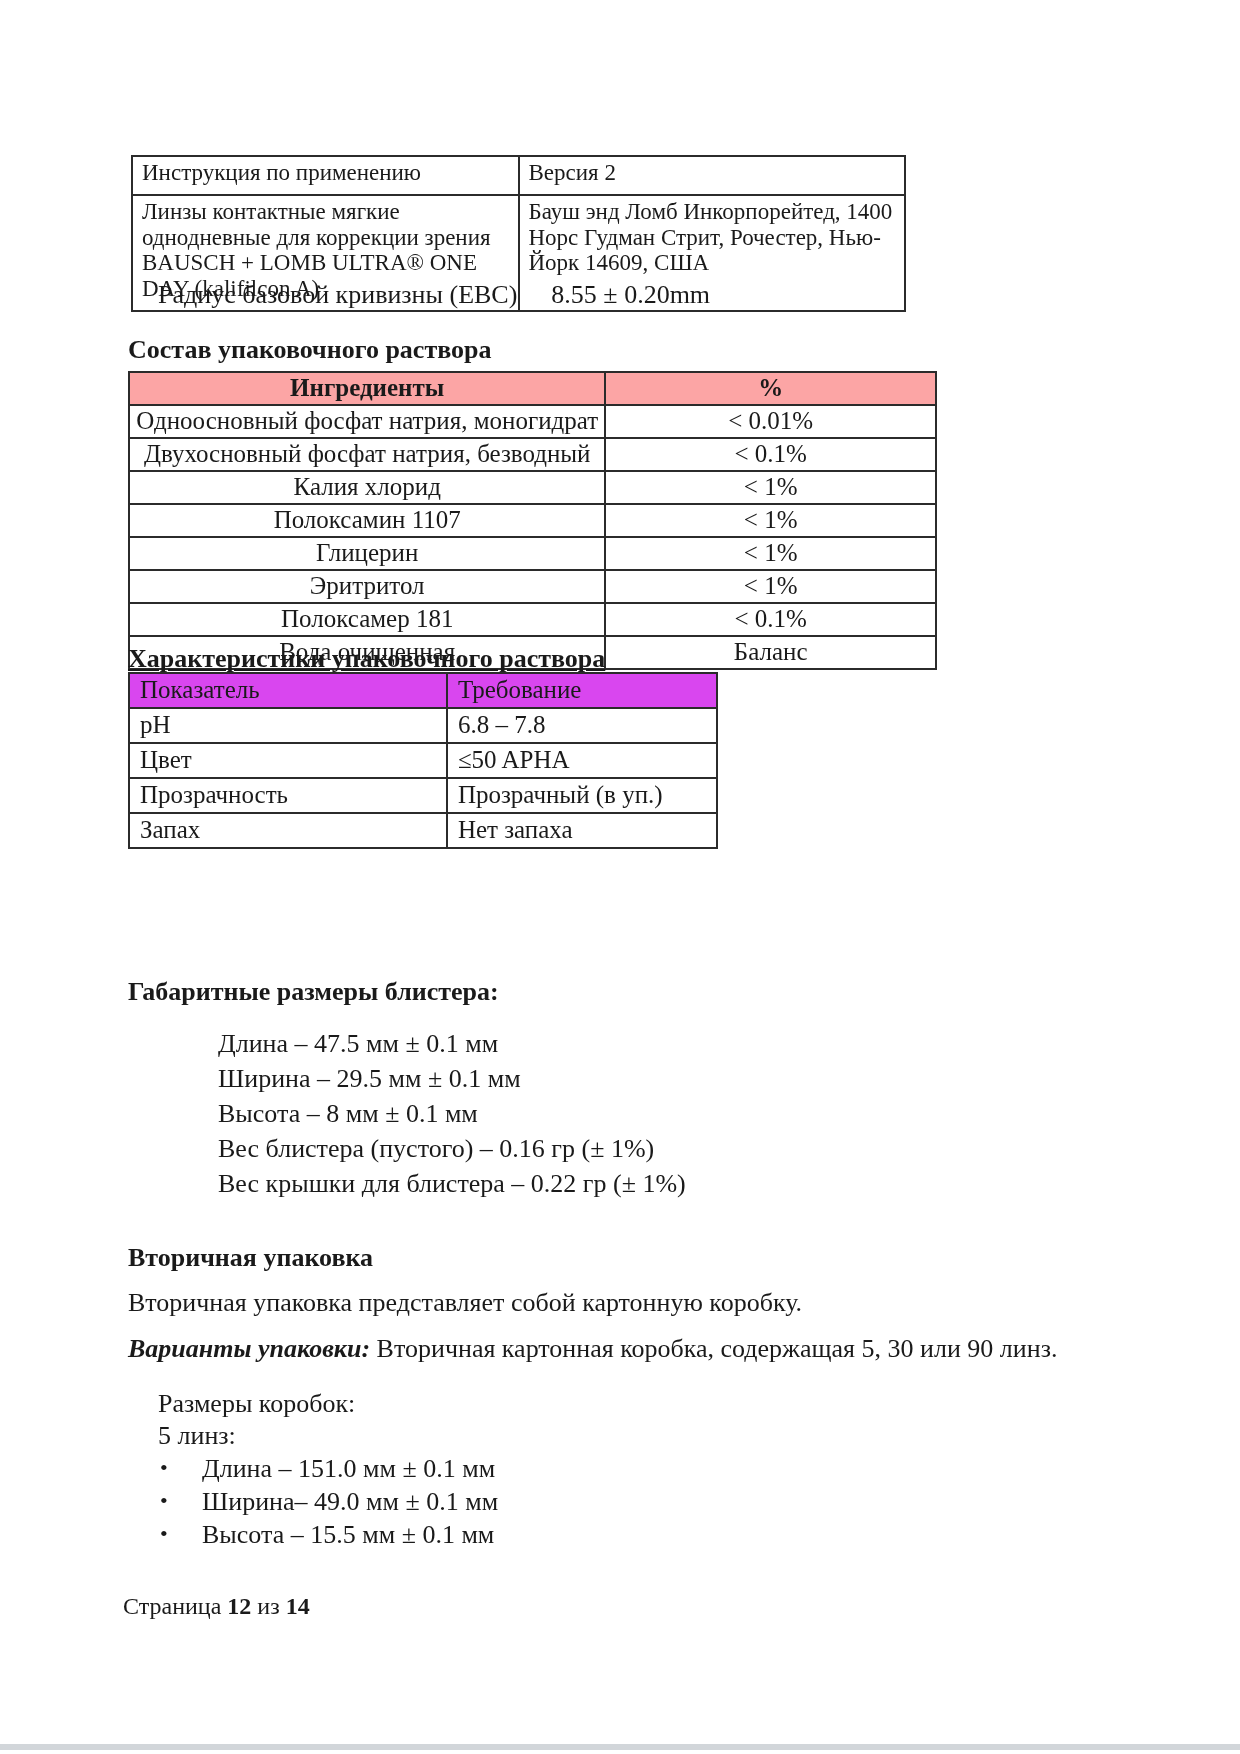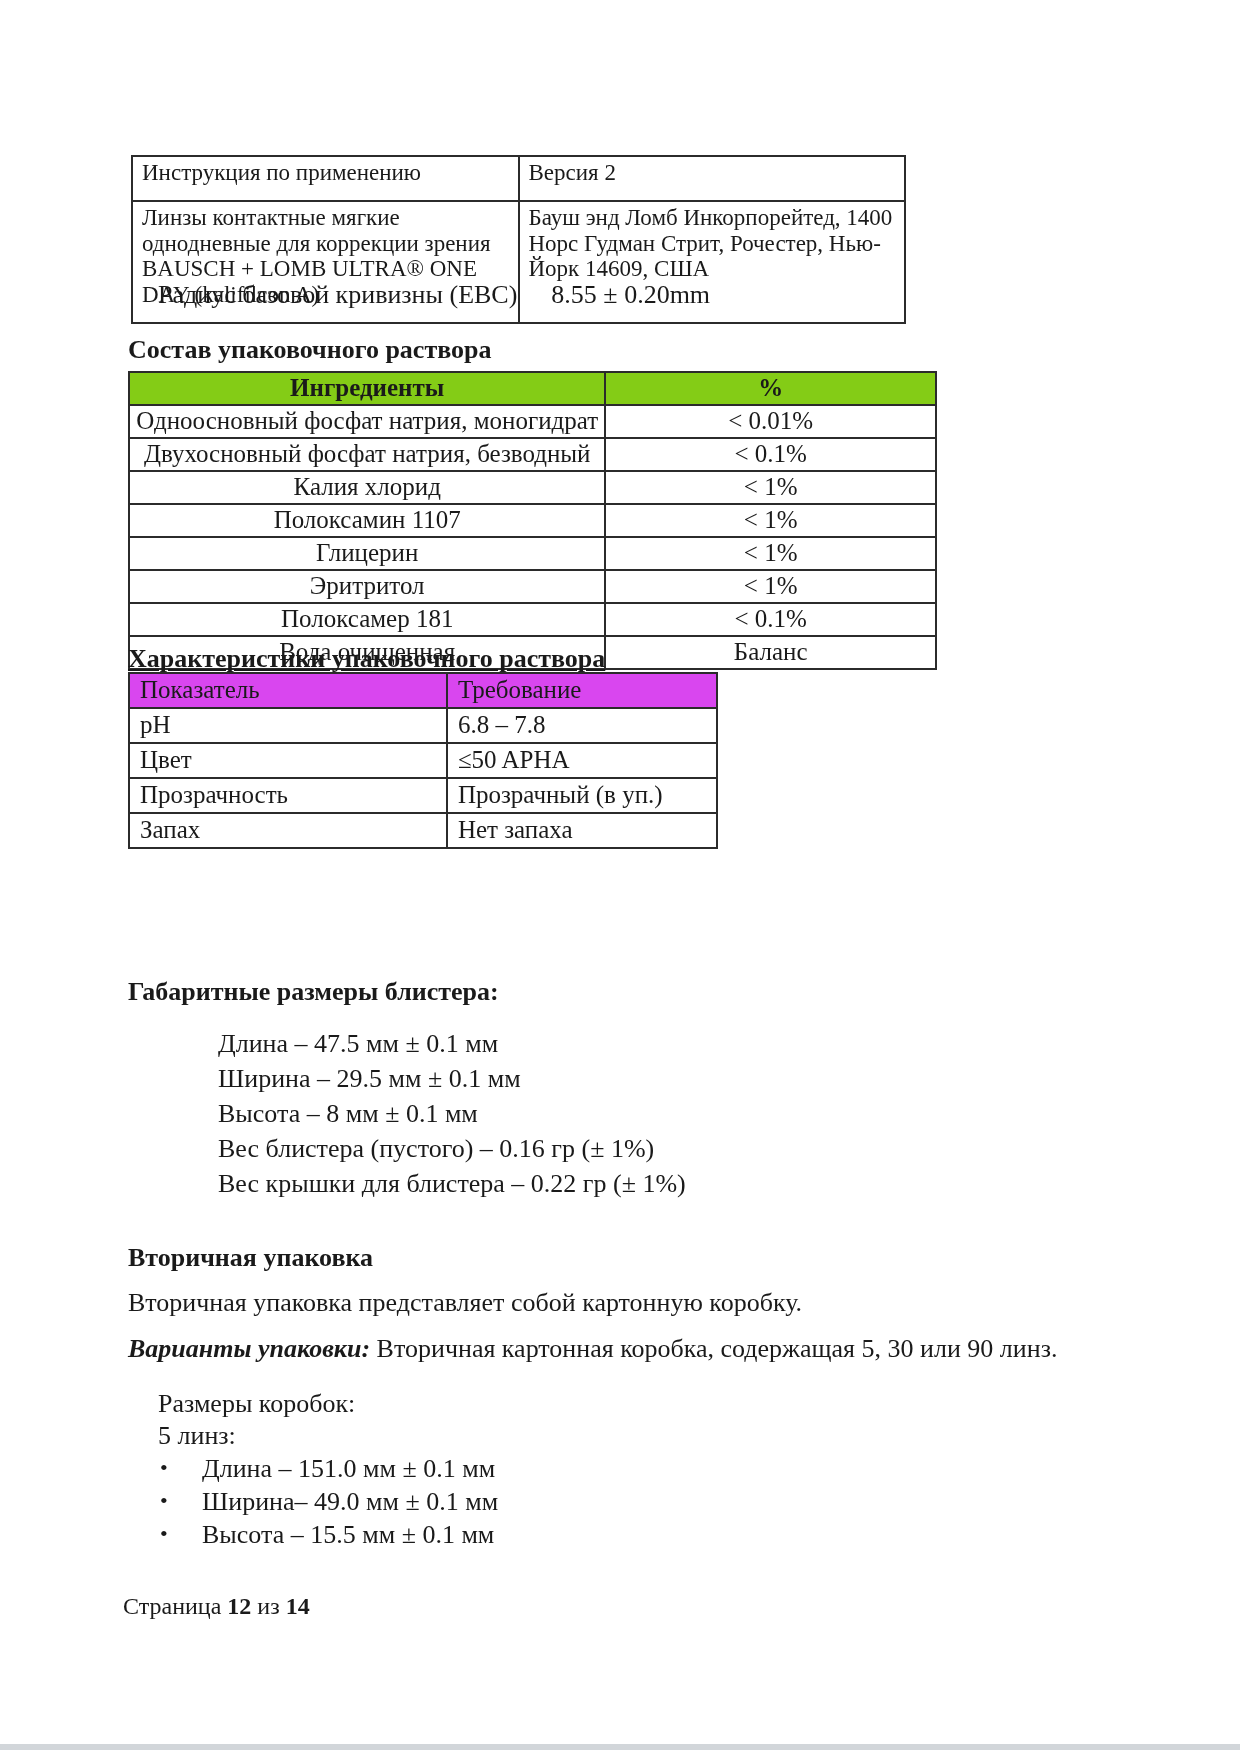--- a/index.html
+++ b/index.html
@@ -14,21 +14,21 @@
   .abs{position:absolute;}
   
   table{border-collapse:collapse;}
   .hdr-table{
     top:155px;left:131px;width:775px;
     font-size:23px;line-height:1.12;
     table-layout:fixed;
   }
   .hdr-table td{
     border:2px solid #2b2b2b;
-    padding:3px 9px 14px 9px;
+    padding:3px 9px 8px 9px;
     vertical-align:top;
     margin-left:32px;
   }
   
   .radius-line{
     top:280px;left:158px;
     font-size:26px;white-space:nowrap;
   }
   .radius-val{margin-left:34px;}
   
@@ -42,21 +42,21 @@
     font-size:25px;table-layout:fixed;
   }
   .comp-table td,.comp-table th{
     border:2px solid #2b2b2b;
     padding:1px 6px 2px 6px;
     text-align:center;
     height:27px;
     overflow:hidden;white-space:nowrap;
   }
   .comp-table .c1{width:57.3%;}
-  .comp-table th{background:#84cc16;font-weight:bold;}
+  .comp-table th{background:#fca5a5;font-weight:bold;}
   
   .char-table{
     top:672px;left:128px;width:590px;
     font-size:25px;table-layout:fixed;
   }
   .char-table td,.char-table th{
     border:2px solid #2b2b2b;
     padding:2px 6px 3px 10px;
     text-align:left;
     height:27px;

